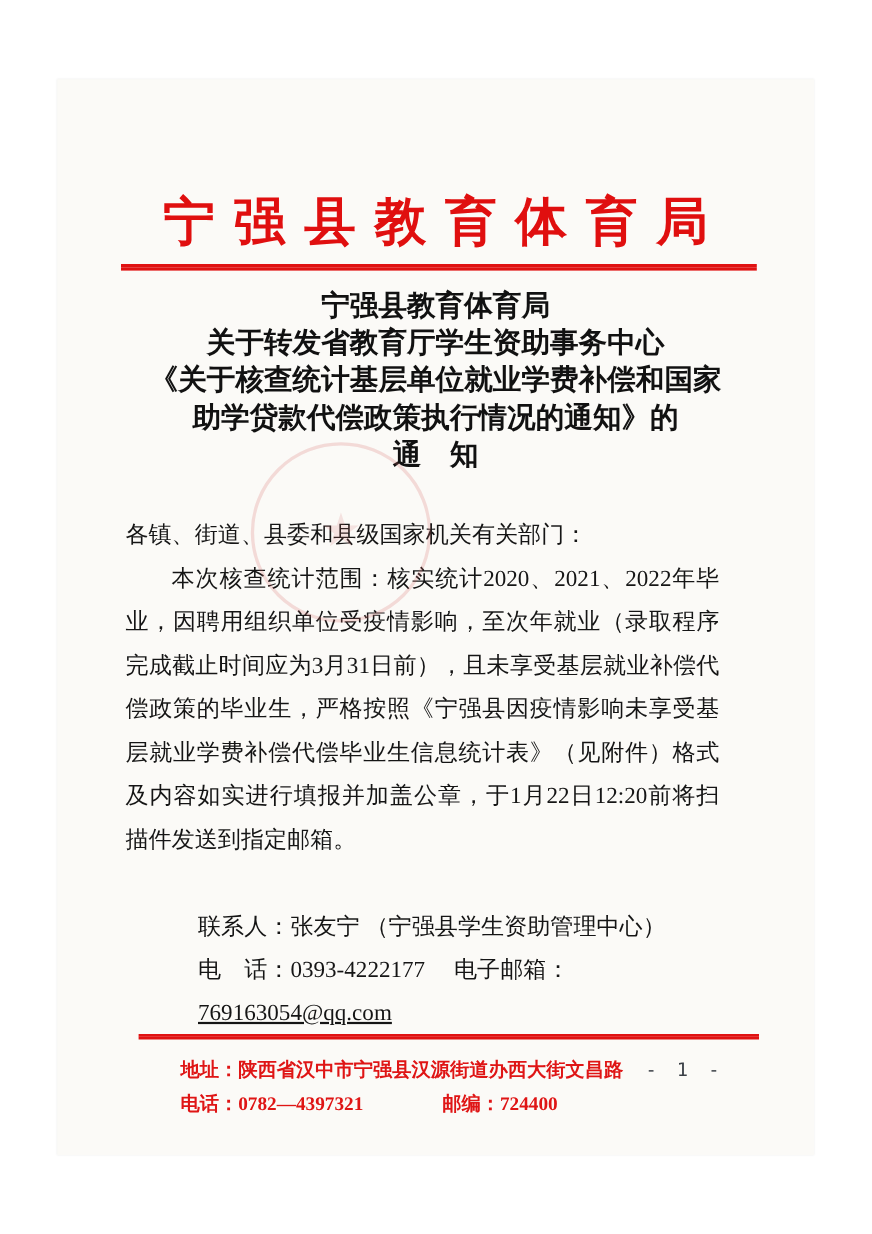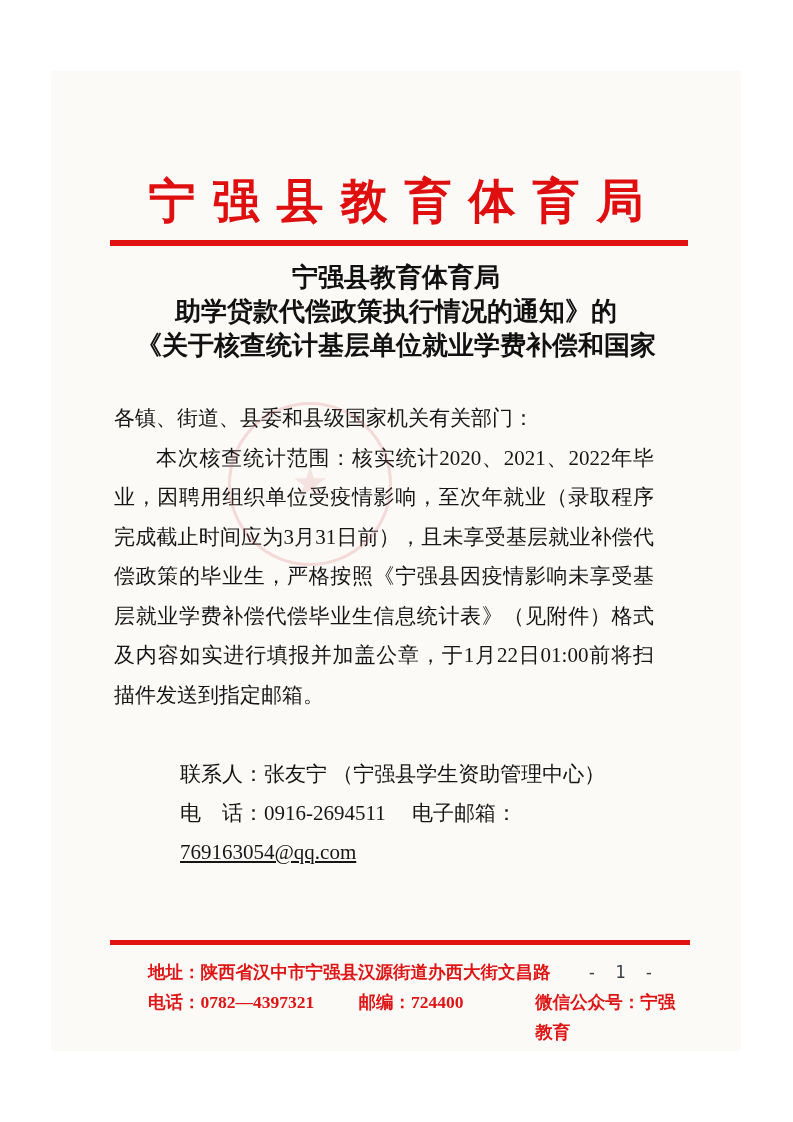--- a/index.html
+++ b/index.html
@@ -85,21 +85,21 @@
     left: 50%; top: 50%;
     transform: translate(-50%, -54%);
     font-size: 42px;
     color: rgba(214, 106, 106, 0.16);
     font-family: "DejaVu Sans", sans-serif;
   }
 
   
   .footer {
     position: absolute;
-    left: 0; right: 0;
+    left: 16px; right: 0;
     top: 868px;
   }
   .footer .sep-double-footer {
     margin: 0 50px 0 58px;
     height: 3px;
     border-top: 2px solid #e01212;
     border-bottom: 3px solid #e01212;
   }
   .footer-rows {
     margin: 12px 50px 0 96px;
@@ -127,47 +127,48 @@
 <body>
 
 <div class="scan-canvas">
   <div class="paper">
 
     <div class="letterhead">宁强县教育体育局</div>
     <div class="sep-double"></div>
 
     <div class="doc-title">
       <span class="t-line">宁强县教育体育局</span>
+      <span class="t-line">关于转发省教育厅学生资助事务中心</span>
+      <span class="t-line">《关于核查统计基层单位就业学费补偿和国家</span>
       <span class="t-line">助学贷款代偿政策执行情况的通知》的</span>
-      <span class="t-line">《关于核查统计基层单位就业学费补偿和国家</span>
+      <span class="t-line">通　知</span>
     </div>
 
     <div class="seal">
       <span class="seal-star">★</span>
     </div>
 
     <div class="body-text">
       <p class="salutation">各镇、街道、县委和县级国家机关有关部门：</p>
-      <p class="para">本次核查统计范围：核实统计2020、2021、2022年毕业，因聘用组织单位受疫情影响，至次年就业（录取程序完成截止时间应为3月31日前），且未享受基层就业补偿代偿政策的毕业生，严格按照《宁强县因疫情影响未享受基层就业学费补偿代偿毕业生信息统计表》（见附件）格式及内容如实进行填报并加盖公章，于1月22日01:00前将扫描件发送到指定邮箱。</p>
+      <p class="para">本次核查统计范围：核实统计2020、2021、2022年毕业，因聘用组织单位受疫情影响，至次年就业（录取程序完成截止时间应为3月31日前），且未享受基层就业补偿代偿政策的毕业生，严格按照《宁强县因疫情影响未享受基层就业学费补偿代偿毕业生信息统计表》（见附件）格式及内容如实进行填报并加盖公章，于1月22日12:20前将扫描件发送到指定邮箱。</p>
     </div>
 
     <div class="contact-block">
       <p>联系人：张友宁 （宁强县学生资助管理中心）</p>
-      <p><span>电　话：0916-2694511　 电子邮箱：</span><span class="email-link">769163054@qq.com</span></p>
+      <p><span>电　话：0393-4222177　 电子邮箱：</span><span class="email-link">769163054@qq.com</span></p>
     </div>
 
     <div class="footer">
       <div class="sep-double-footer"></div>
       <div class="footer-rows">
         <div class="footer-row-1">
           <span class="footer-address">地址：陕西省汉中市宁强县汉源街道办西大街文昌路</span>
           <span class="page-number">- 1 -</span>
         </div>
         <div class="footer-row-2">
           <span class="footer-phone">电话：0782—4397321</span>
           <span class="footer-postcode">邮编：724400</span>
-          <span class="footer-wechat">微信公众号：宁强教育</span>
         </div>
       </div>
     </div>
 
   </div>
 </div>
 
 </body></html>

